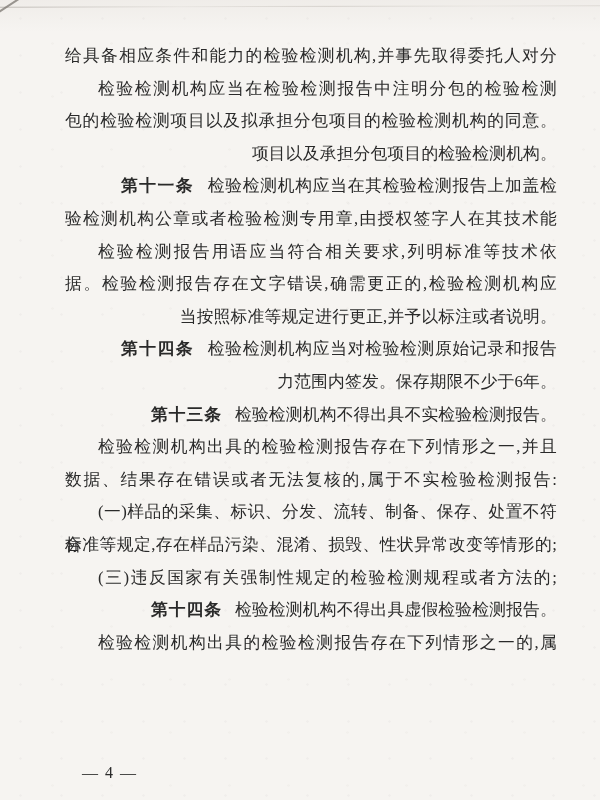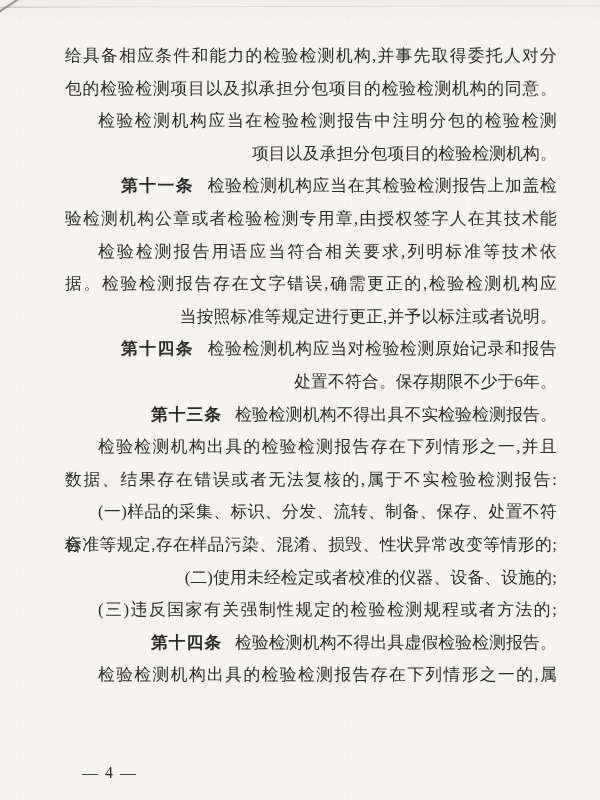--- a/index.html
+++ b/index.html
@@ -91,35 +91,34 @@
 </style>
 </head>
 <body>
 
 <div class="page" style="--page-bg: #f6f4f1; --ink: #2a2a2a;">
   <div class="scan-corner"></div>
   <div class="scan-topline"></div>
 
   <div class="textblock" id="textblock">
       <div class="line fill"><span class="t">给具备相应条件和能力的检验检测机构,并事先取得委托人对分</span></div>
+      <div class="line fill indent"><span class="t">检验检测机构应当在检验检测报告中注明分包的检验检测</span></div>
       <div class="line fill"><span class="t">包的检验检测项目以及拟承担分包项目的检验检测机构的同意。</span></div>
-      <div class="line fill indent"><span class="t">检验检测机构应当在检验检测报告中注明分包的检验检测</span></div>
       <div class="line"><span class="t">项目以及承担分包项目的检验检测机构。</span></div>
       <div class="line fill indent"><span class="b">第十一条</span><span class="gap"></span><span class="t">检验检测机构应当在其检验检测报告上加盖检</span></div>
       <div class="line fill"><span class="t">验检测机构公章或者检验检测专用章,由授权签字人在其技术能</span></div>
       <div class="line fill indent"><span class="t">检验检测报告用语应当符合相关要求,列明标准等技术依</span></div>
       <div class="line fill"><span class="t">据。检验检测报告存在文字错误,确需更正的,检验检测机构应</span></div>
       <div class="line"><span class="t">当按照标准等规定进行更正,并予以标注或者说明。</span></div>
       <div class="line fill indent"><span class="b">第十四条</span><span class="gap"></span><span class="t">检验检测机构应当对检验检测原始记录和报告</span></div>
-      <div class="line"><span class="t">处置不符合。保存期限不少于6年。</span></div>
+      <div class="line"><span class="t">力范围内签发。保存期限不少于6年。</span></div>
       <div class="line indent"><span class="b">第十三条</span><span class="gap"></span><span class="t">检验检测机构不得出具不实检验检测报告。</span></div>
       <div class="line fill indent"><span class="t">检验检测机构出具的检验检测报告存在下列情形之一,并且</span></div>
       <div class="line fill"><span class="t">数据、结果存在错误或者无法复核的,属于不实检验检测报告:</span></div>
       <div class="line fill indent"><span class="t">(一)样品的采集、标识、分发、流转、制备、保存、处置不符合</span></div>
       <div class="line fill"><span class="t">标准等规定,存在样品污染、混淆、损毁、性状异常改变等情形的;</span></div>
-      <div class="line indent"><span class="t">(二)使用未经检定或者校准的仪器、设备、设施的;</span></div>
       <div class="line fill indent"><span class="t">(三)违反国家有关强制性规定的检验检测规程或者方法的;</span></div>
       <div class="line indent"><span class="b">第十四条</span><span class="gap"></span><span class="t">检验检测机构不得出具虚假检验检测报告。</span></div>
       <div class="line fill indent"><span class="t">检验检测机构出具的检验检测报告存在下列情形之一的,属</span></div>
     </div>
 
   <div class="footer">— 4 —</div>
 </div>
 
 </body></html>

